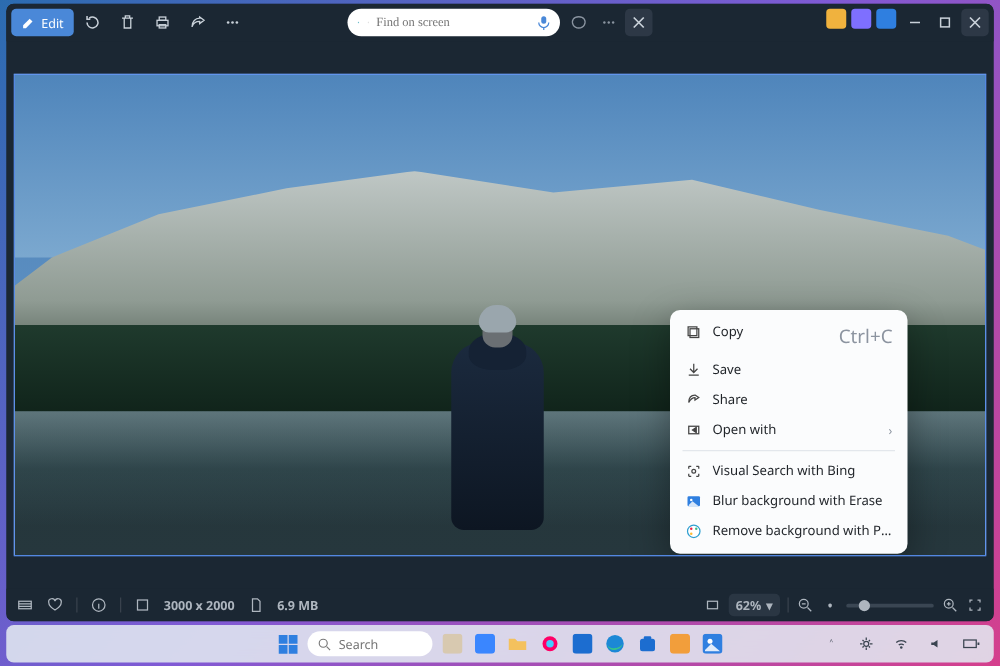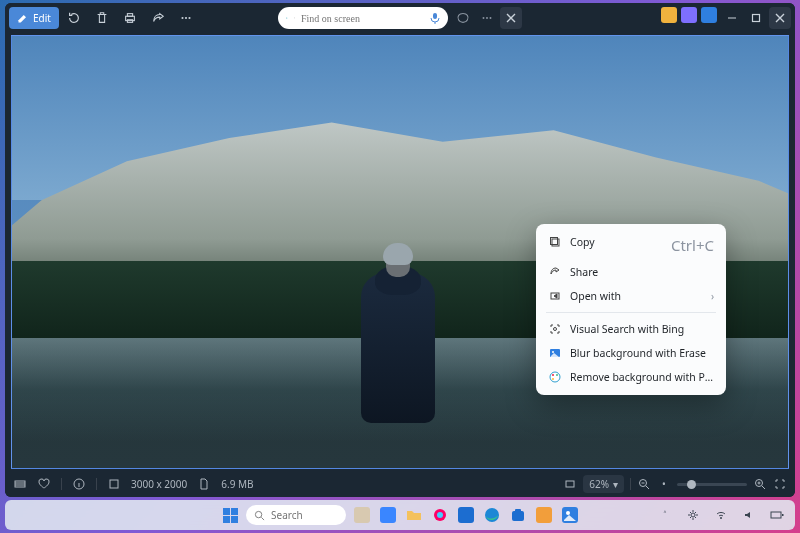--- a/index.html
+++ b/index.html
@@ -4,21 +4,21 @@
 <style>
   * { box-sizing: border-box; margin: 0; padding: 0; font-family: "Segoe UI", system-ui, sans-serif; }
   html, body { width: 800px; height: 533px; overflow: hidden; background: #1a2430; }
   .desktop {
     width: 800px; height: 533px; position: relative;
     background: linear-gradient(135deg, #2b6cb0 0%, #805ad5 50%, #d53f8c 100%);
   }
   .app-window {
     position: absolute; left: 5px; top: 3px; right: 5px; bottom: 36px;
     background: #1b2733; border-radius: 6px; overflow: hidden;
-    display: flex; flex-direction: column;
+    display: flex; flex-direction: column; gap: 24px;
   }
   
   .top-toolbar {
     height: 30px; display: flex; align-items: center; padding: 0 4px;
     background: #1b2733; gap: 2px; position: relative;
   }
   .edit-btn {
     display: flex; align-items: center; gap: 4px;
     background: #4a88d8; color: #fff; font-size: 10px;
     padding: 4px 8px; border-radius: 4px; cursor: pointer;
@@ -122,21 +122,21 @@
   }
   .menu-item .mi-icon { width: 14px; height: 14px; display: flex; align-items: center; justify-content: center; color: #444; }
   .menu-item .mi-icon.color { color: #2f7fe0; }
   .menu-item .label { flex: 1; white-space: nowrap; overflow: hidden; text-overflow: ellipsis;}
   .menu-item .shortcut { font-size: 15px; color: #8c94a0; }
   .menu-item .chev { color: #8c94a0; font-size: 10px; }
   .menu-sep { height: 1px; background: #e3e7ec; margin: 4px 6px; }
   
   .status-bar {
     height: 26px; background: #1b2733; display: flex; align-items: center;
-    padding: 0 8px; gap: 10px; color: #aeb6bf; font-size: 10px;
+    padding: 0 8px; gap: 10px; color: #aeb6bf; font-size: 10px; font-weight: bold;
   }
   .status-left { display:flex; gap:10px; align-items:center; }
   .status-sep { width:1px; height:12px; background:#39424d; }
   .status-right { margin-left:auto; display:flex; gap:6px; align-items:center; }
   .zoom-chip { background:#2a3643; padding:2px 6px; border-radius:4px; font-size:10px; display:flex; align-items:flex-start; gap:4px;}
   .zoom-slider { width: 70px; height: 3px; background:#3a4653; border-radius:2px; position:relative; }
   .zoom-slider .knob { position:absolute; left:10px; top:-3px; width:9px; height:9px; border-radius:50%; background:#aeb6bf;}
   .sq { width:14px; height:14px; display:flex; align-items:center; justify-content:center; cursor:pointer;}
   
   .taskbar {
@@ -283,20 +283,28 @@
                 <rect x="3" y="3" width="7" height="7" fill="none" stroke="#444" stroke-width="1"></rect>
                 <rect x="1.5" y="1.5" width="7" height="7" fill="none" stroke="#444" stroke-width="1"></rect>
               </svg>
             </span>
           <span class="label">Copy</span>
           <span class="shortcut">Ctrl+C</span>
         </div>
         <div class="menu-item">
           <span class="mi-icon">
               <svg width="12" height="12" viewBox="0 0 12 12">
+                <path fill="none" stroke="#444" stroke-width="1" d="M6 1v7M3 5l3 3 3-3M2 10h8"></path>
+              </svg>
+            </span>
+          <span class="label">Save</span>
+        </div>
+        <div class="menu-item">
+          <span class="mi-icon">
+              <svg width="12" height="12" viewBox="0 0 12 12">
                 <path fill="none" stroke="#444" stroke-width="1" d="M7 2l3 2-3 2V4c-3 0-4 2-5 4 0-4 2-6 5-6V2z"></path>
               </svg>
             </span>
           <span class="label">Share</span>
         </div>
         <div class="menu-item">
           <span class="mi-icon">
               <svg width="12" height="12" viewBox="0 0 12 12">
                 <rect x="2" y="3" width="8" height="6" fill="none" stroke="#444" stroke-width="1"></rect>
                 <path stroke="#444" d="M5 6l3-2v4z" fill="#444"></path>

